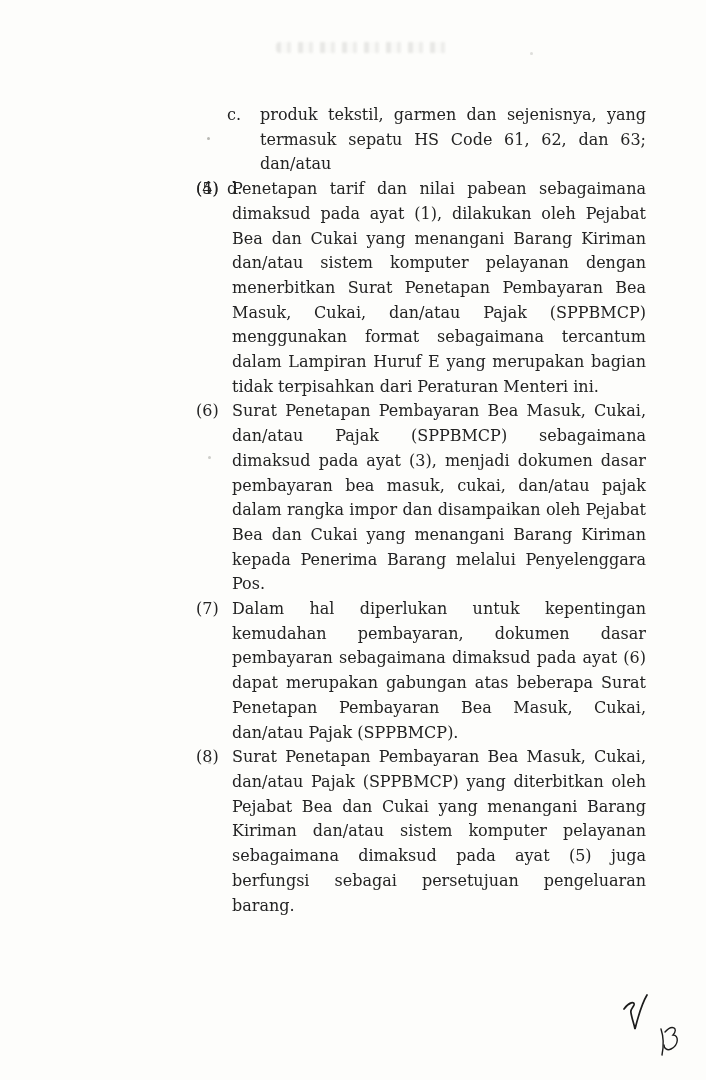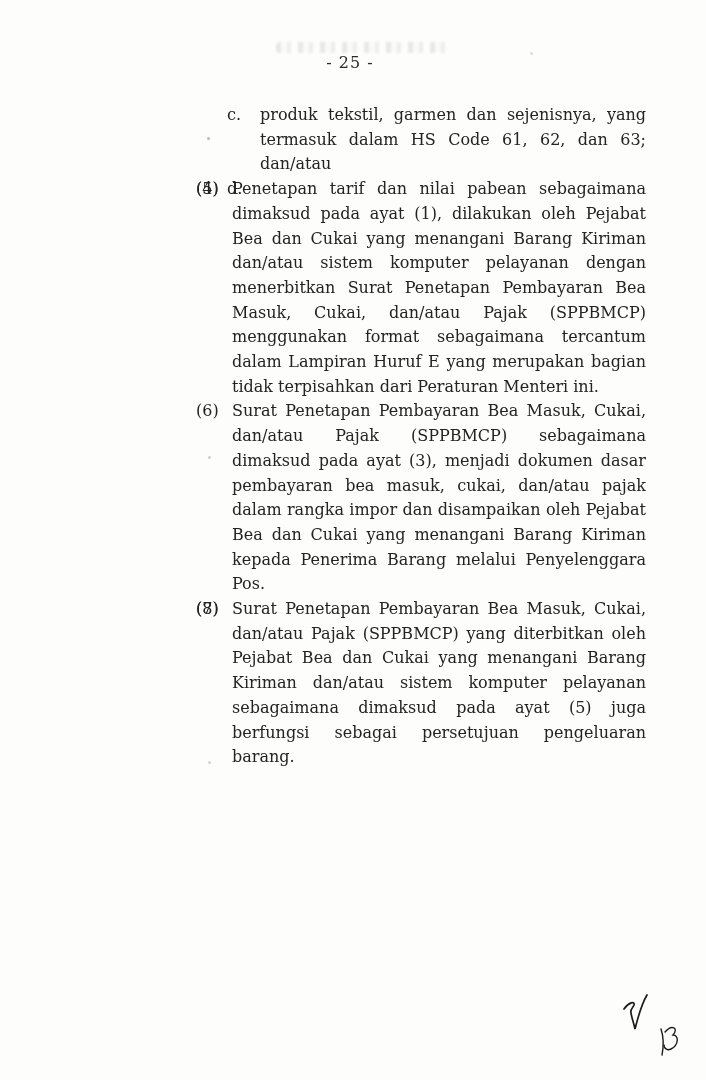--- a/index.html
+++ b/index.html
@@ -72,29 +72,28 @@
   }
   .handwritten svg { display: block; }
 </style>
 </head>
 <body>
 
 <div class="page">
 
   <div class="scan-smudge"></div>
 
-  <div class="page-number">- 25 -</div>
 
   <div class="doc-body">
-      <div class="item alpha"><span class="label">c.</span><span><span>produk tekstil, garmen dan sejenisnya, yang termasuk dalam </span><span class="italic">HS Code</span><span> 61, 62, dan 63; dan/atau</span></span></div>
+      <div class="item alpha"><span class="label">c.</span><span><span>produk tekstil, garmen dan sejenisnya, yang termasuk sepatu </span><span class="italic">HS Code</span><span> 61, 62, dan 63; dan/atau</span></span></div>
       <div class="item alpha"><span class="label">d.</span></div>
       <div class="item num"><span class="label">(4)</span></div>
       <div class="item num"><span class="label">(5)</span><span><span>Penetapan tarif dan nilai pabean sebagaimana dimaksud pada ayat (1), dilakukan oleh Pejabat Bea dan Cukai yang menangani Barang Kiriman dan/atau sistem komputer pelayanan dengan menerbitkan Surat Penetapan Pembayaran Bea Masuk, Cukai, dan/atau Pajak (SPPBMCP) menggunakan format sebagaimana tercantum dalam Lampiran Huruf E yang merupakan bagian tidak terpisahkan dari Peraturan Menteri ini.</span></span></div>
       <div class="item num"><span class="label">(6)</span><span><span>Surat Penetapan Pembayaran Bea Masuk, Cukai, dan/atau Pajak (SPPBMCP) sebagaimana dimaksud pada ayat (3), menjadi dokumen dasar pembayaran bea masuk, cukai, dan/atau pajak dalam rangka impor dan disampaikan oleh Pejabat Bea dan Cukai yang menangani Barang Kiriman kepada Penerima Barang melalui Penyelenggara Pos.</span></span></div>
-      <div class="item num"><span class="label">(7)</span></div>
+      <div class="item num"><span class="label">(7)</span><span><span>Dalam hal diperlukan untuk kepentingan kemudahan pembayaran, dokumen dasar pembayaran sebagaimana dimaksud pada ayat (6) dapat merupakan gabungan atas beberapa Surat Penetapan Pembayaran Bea Masuk, Cukai, dan/atau Pajak (SPPBMCP).</span></span></div>
       <div class="item num"><span class="label">(8)</span><span><span>Surat Penetapan Pembayaran Bea Masuk, Cukai, dan/atau Pajak (SPPBMCP) yang diterbitkan oleh Pejabat Bea dan Cukai yang menangani Barang Kiriman dan/atau sistem komputer pelayanan sebagaimana dimaksud pada ayat (5) juga berfungsi sebagai persetujuan pengeluaran barang.</span></span></div>
     </div>
 
   <div class="scan-speck" style="left:207px; top:137px;"></div>
   <div class="scan-speck" style="left:208px; top:456px; opacity:.7;"></div>
   <div class="scan-speck" style="left:208px; top:761px; opacity:.6;"></div>
   <div class="scan-speck" style="left:530px; top:52px; opacity:.45;"></div>
 
   <div class="handwritten" style="left:620px; top:992px;">
     <svg width="40" height="44" viewBox="0 0 40 44">

